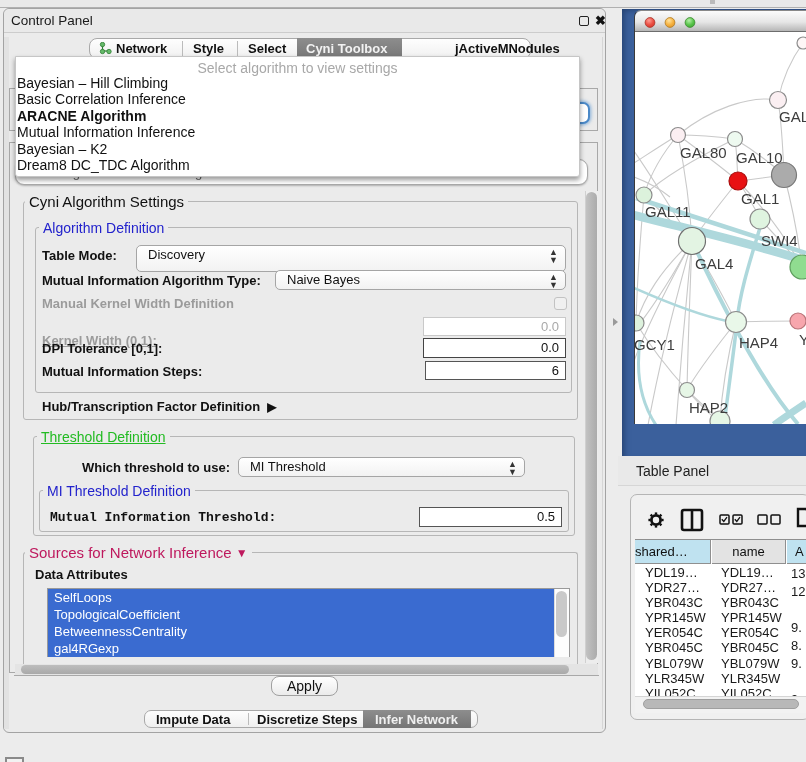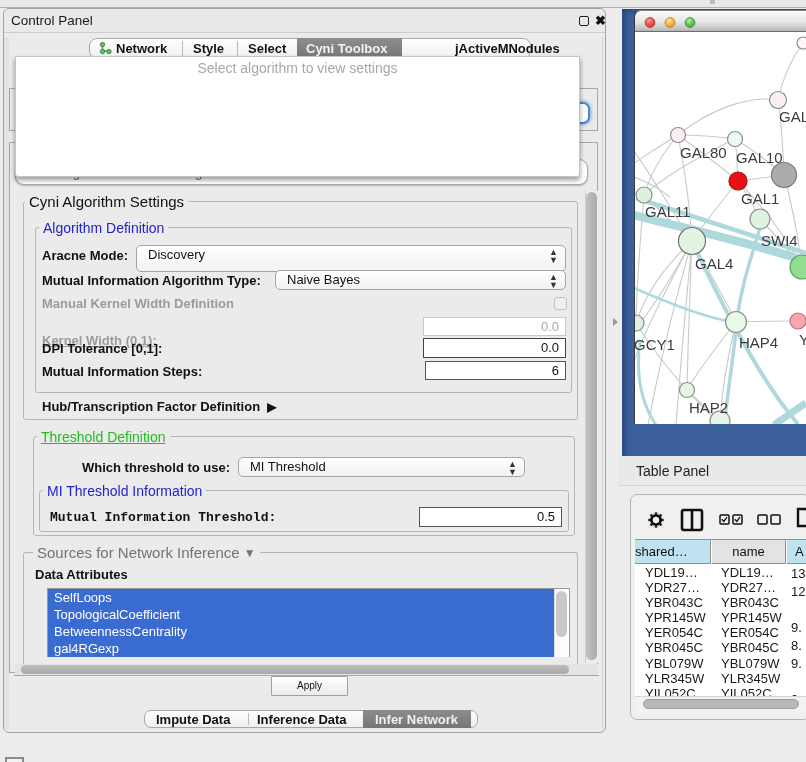--- a/index.html
+++ b/index.html
@@ -55,21 +55,21 @@
   <div class="abs" style="left:5px;top:133px;width:589px;height:531px;border:1px solid #a8a8a8;background:#ebebeb;"></div>
   <div class="abs" style="left:11px;top:150px;width:573px;height:26px;background:#fff;border:1px solid #a9a9a9;border-radius:9px;box-shadow:0 1px 2px rgba(0,0,0,.25);"></div>
   <div class="abs" style="left:19px;top:156px;font-size:13px;color:#666;">Select algorithm to view settings</div>
 
   <div class="grp" style="left:19px;top:192px;width:555px;height:219px;"></div>
   <div class="grpt" style="left:21px;top:184px;color:#111;font-size:15px;">Cyni Algorithm Settings</div>
 
   <div class="grp" style="left:31px;top:218px;width:537px;height:166px;"></div>
   <div class="grpt" style="left:35px;top:211px;color:#2222cc;">Algorithm Definition</div>
 
-  <div class="lbl" style="left:38px;top:239px;">Aracne Mode:</div>
+  <div class="lbl" style="left:38px;top:239px;">Table Mode:</div>
   <div class="combo" style="left:132px;top:236px;width:430px;height:27px;line-height:18px;">Discovery<span class="arr">▲<br>▼</span></div>
 
   <div class="lbl" style="left:38px;top:264px;">Mutual Information Algorithm Type:</div>
   <div class="combo" style="left:271px;top:261px;width:291px;height:20px;line-height:18px;">Naive Bayes<span class="arr">▲<br>▼</span></div>
 
   <div class="lbl dis" style="left:38px;top:287px;">Manual Kernel Width Definition</div>
   <div class="abs" style="left:550px;top:288px;width:13px;height:13px;background:#f0f0f0;border:1px solid #c2c2c2;border-radius:3px;"></div>
 
   <div class="lbl dis" style="left:38px;top:324px;text-decoration:underline;">Kernel Width (0,1):</div>
   <div class="field" style="left:419px;top:308px;width:143px;height:19px;color:#a9a9a9;">0.0</div>
@@ -82,55 +82,56 @@
 
   <div class="lbl" style="left:38px;top:390px;">Hub/Transcription Factor Definition&nbsp;&nbsp;<span style="font-size:12px;">▶</span></div>
 
   <div class="grp" style="left:29px;top:427px;width:542px;height:100px;"></div>
   <div class="grpt" style="left:33px;top:420px;color:#22bb22;text-decoration:underline;">Threshold Definition</div>
 
   <div class="lbl" style="left:78px;top:451px;">Which threshold to use:</div>
   <div class="combo" style="left:234px;top:448px;width:287px;height:20px;line-height:18px;">MI Threshold<span class="arr">▲<br>▼</span></div>
 
   <div class="grp" style="left:35px;top:481px;width:530px;height:42px;"></div>
-  <div class="grpt" style="left:39px;top:474px;color:#2222cc;">MI Threshold Information</div>
+  <div class="grpt" style="left:39px;top:474px;color:#2222cc;">MI Threshold Definition</div>
 
   <div class="lbl" style="left:46px;top:501px;font-family:Liberation Mono, monospace;">Mutual Information Threshold:</div>
   <div class="field" style="left:415px;top:498px;width:143px;height:20px;border:1px solid #555;">0.5</div>
 
   <div class="grp" style="left:19px;top:543px;width:555px;height:113px;border-bottom:none;border-radius:3px 3px 0 0;"></div>
-  <div class="grpt" style="left:29px;top:535px;color:#737373;font-size:15px;">Sources for Network Inference&nbsp;<span style="font-size:12px;position:relative;top:-1px;">▼</span></div>
+  <div class="grpt" style="left:21px;top:535px;color:#be185d;font-size:15px;">Sources for Network Inference&nbsp;<span style="font-size:12px;position:relative;top:-1px;">▼</span></div>
 
   <div class="lbl" style="left:31px;top:558px;">Data Attributes</div>
 
   <div class="abs" style="left:43px;top:579px;width:523px;height:69px;background:#fff;border:1px solid #999;border-bottom:none;overflow:hidden;">
     <div style="position:absolute;left:0;top:0;width:583px;height:69px;background:#3a6bd0;color:#fff;font-size:13px;line-height:17px;padding-left:6px;">SelfLoops<br>TopologicalCoefficient<br>BetweennessCentrality<br>gal4RGexp</div>
     <div style="position:absolute;right:0;top:0;width:15px;height:69px;background:#fdfdfd;border-left:1px solid #ddd;"></div>
     <div style="position:absolute;right:2px;top:2px;width:11px;height:46px;background:#c9c9c9;border-radius:6px;"></div>
   </div>
 
   <div class="abs" style="left:581px;top:182px;width:13px;height:472px;background:#ededed;border-left:1px solid #d0d0d0;"></div>
   <div class="abs" style="left:582px;top:183px;width:11px;height:468px;background:linear-gradient(90deg,#c2c2c2,#ababab);border-radius:6px;"></div>
 
   <div class="abs" style="left:11px;top:655px;width:583px;height:11px;background:#e4e4e4;"></div>
   <div class="abs" style="left:17px;top:656px;width:548px;height:9px;background:linear-gradient(#bdbdbd,#a9a9a9);border-radius:5px;"></div>
   <div class="abs" style="left:10px;top:666px;width:585px;height:1px;background:#a8a8a8;"></div>
 
-  <div class="abs" style="left:267px;top:667px;width:77px;height:20px;background:linear-gradient(#ffffff,#ebebeb);border:1px solid #a0a0a0;border-radius:1px;text-align:center;font-size:10px;line-height:18px;color:#111;">Apply</div>
+  <div class="abs" style="left:267px;top:667px;width:67px;height:20px;background:linear-gradient(#ffffff,#ebebeb);border:1px solid #a0a0a0;border-radius:8px;text-align:center;font-size:14px;line-height:18px;color:#111;">Apply</div>
 
   <div class="abs" style="left:140px;top:701px;width:334px;height:18px;background:linear-gradient(#fdfdfd,#efefef);border:1px solid #a8a8a8;border-radius:7px;"></div>
   <div class="abs" style="left:359px;top:701px;width:108px;height:18px;background:linear-gradient(#8d8d8d,#757575);"></div>
   <div class="abs" style="left:244px;top:704px;width:1px;height:12px;background:#bbb;"></div>
   <div class="abs b" style="left:152px;top:703px;font-size:13px;color:#111;">Impute Data</div>
-  <div class="abs b" style="left:253px;top:703px;font-size:13px;color:#111;">Inference Data</div>
+  <div class="abs b" style="left:253px;top:703px;font-size:13px;color:#111;">Discretize Steps</div>
   <div class="abs b" style="left:371px;top:703px;font-size:13px;color:#f0f0f0;">Infer Network</div>
 </div>
 
 <div class="abs" style="left:15px;top:56px;width:565px;height:121px;background:#fff;border:1px solid #c6c6c6;border-radius:0 0 3px 3px;box-shadow:0 3px 5px rgba(0,0,0,.4);z-index:50;font-size:14px;color:#111;">
   <div style="text-align:center;color:#a8a8a8;line-height:22px;height:18px;">Select algorithm to view settings</div>
+  <div style="padding-left:1px;line-height:16.4px;">Bayesian – Hill Climbing<br>Basic Correlation Inference<br><span class="b">ARACNE Algorithm</span><br>Mutual Information Inference<br>Bayesian – K2<br>Dream8 DC_TDC Algorithm</div>
 </div>
 
 <div class="abs" style="left:5px;top:757px;width:19px;height:18px;background:#f2f2f2;border:2px solid #8a8a8a;"></div>
 
 <div class="abs" style="left:613px;top:318px;width:0;height:0;border-top:4px solid transparent;border-bottom:4px solid transparent;border-left:5px solid #9a9a9a;"></div>
 
 <div class="abs" style="left:622px;top:9px;width:184px;height:447px;background:#3b609c;box-shadow:inset 4px 3px 6px -2px #24416f;"></div>
 
 <div class="abs" style="left:634px;top:10px;width:172px;height:414px;border-left:1.5px solid #3a3a3a;border-top:1px solid #888;border-radius:7px 0 0 0;overflow:hidden;">
   <div class="abs" style="left:0;top:0;width:172px;height:21px;background:linear-gradient(#fbfbfb,#e6e6e6 55%,#b6b6b6);border-bottom:1px solid #6d6d6d;"></div>

